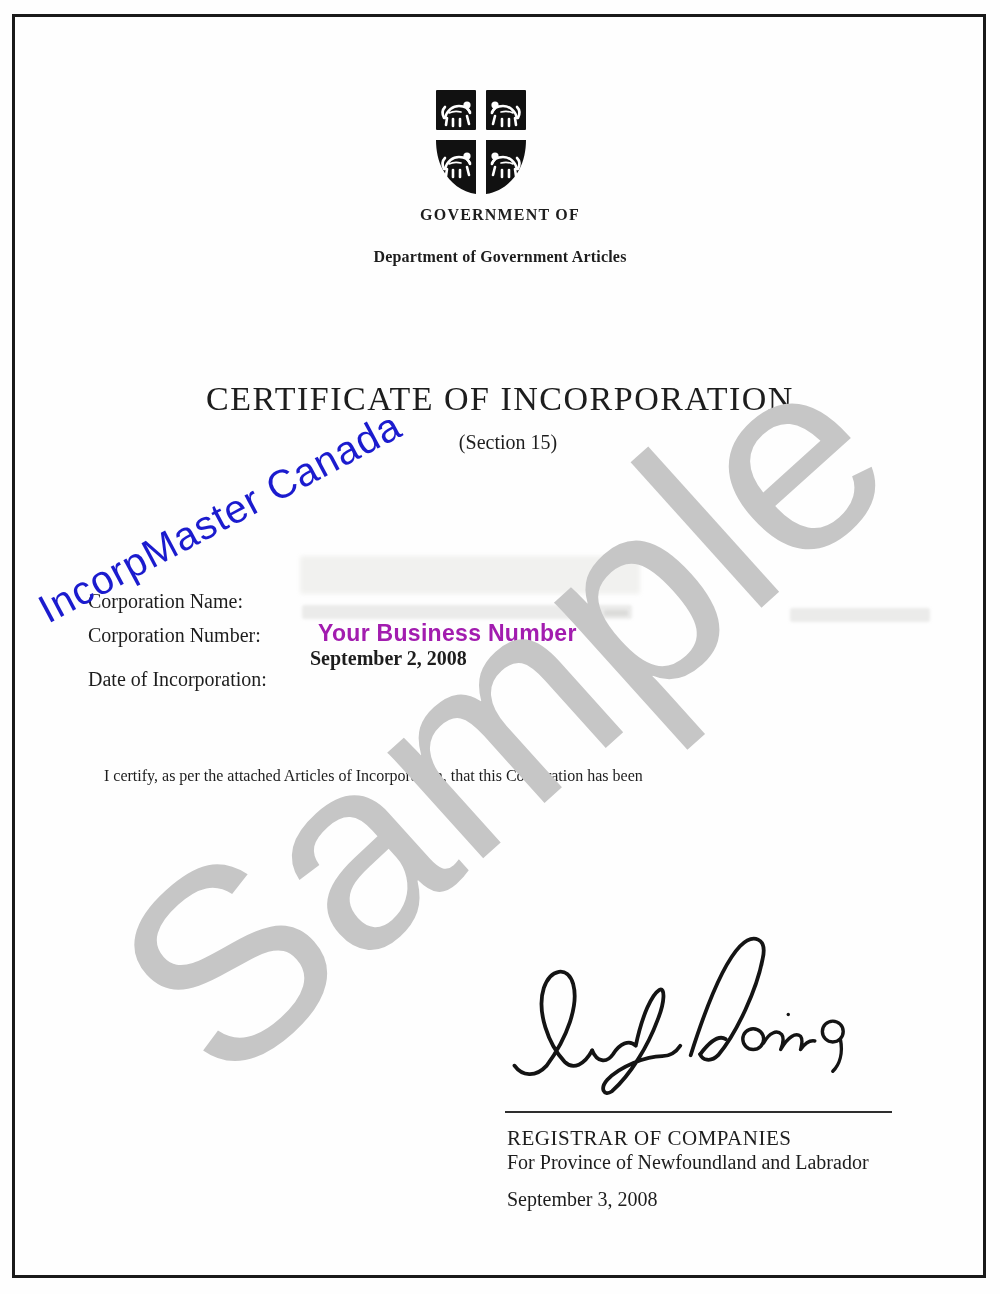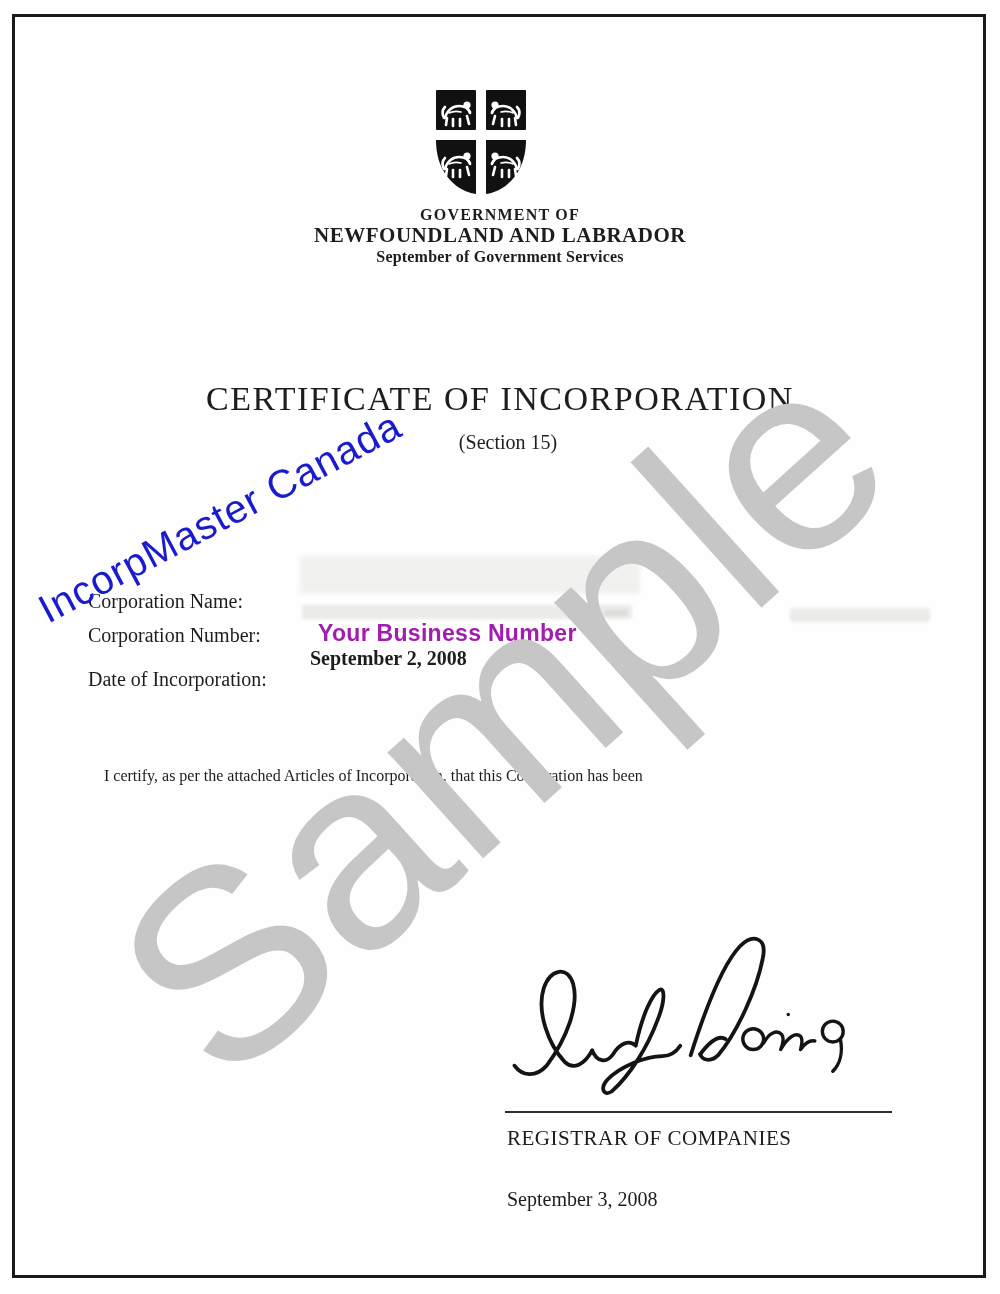--- a/index.html
+++ b/index.html
@@ -78,22 +78,21 @@
       <path d="M2,50 H42 V104 C28,102 16,93 9,80 C4,71 2,60 2,50 Z" fill="#111111"></path>
       <path d="M92,50 H52 V104 C66,102 78,93 85,80 C90,71 92,60 92,50 Z" fill="#111111"></path>
       <use href="#beast" transform="translate(3,1)"></use>
       <use href="#beast" transform="translate(91,1) scale(-1,1)"></use>
       <use href="#beast" transform="translate(3,52)"></use>
       <use href="#beast" transform="translate(91,52) scale(-1,1)"></use>
     </svg>
   </div>
 
   <div class="abs centered gov1 content">GOVERNMENT OF</div>
-  <div class="abs centered gov2 content">NEWFOUNDLAND AND LABRADOR</div>
-  <div class="abs centered gov3 content">September of Government Services</div>
+  <div class="abs centered gov3 content">Department of Government Articles</div>
 
   <div class="abs centered doc-title content">CERTIFICATE OF INCORPORATION</div>
   <div class="abs centered section-ref content">(Section 15)</div>
 
   <div class="abs smudge" style="left:300px;top:556px;width:340px;height:38px;"></div>
   <div class="abs smudge2" style="left:302px;top:605px;width:330px;height:14px;"></div>
   <div class="abs smudge2" style="left:790px;top:608px;width:140px;height:14px;"></div>
   <div class="abs smudge2" style="left:604px;top:610px;width:24px;height:6px;"></div>
 
   <div class="abs field-label lbl-name content">Corporation Name:</div>
@@ -113,18 +112,19 @@
       <circle cx="262" cy="124" r="11" stroke-width="3.6"></circle>
       <path d="M273,128 C279,117 287,114 292,119 C295,123 293,130 291,135 C299,121 307,117 312,121 C315,125 313,131 312,135 C317,128 322,125 327,126" stroke-width="3.6"></path>
       <circle cx="299" cy="98" r="1.8" fill="#141414" stroke="none"></circle>
       <circle cx="346" cy="116" r="11" stroke-width="3.6"></circle>
       <path d="M354,124 C357,139 353,151 346,158" stroke-width="3.6"></path>
     </svg>
   </div>
   <div class="abs sig-line content"></div>
 
   <div class="abs reg-title content">REGISTRAR OF COMPANIES</div>
+  <div class="abs reg-prov content">For Province of Newfoundland and Labrador</div>
   <div class="abs reg-date content">September 3, 2008</div>
 
   <div class="abs sample-watermark" style="color: rgb(198, 198, 198);">Sample</div>
   <div class="abs brand-watermark" style="color: rgb(27, 27, 206);">IncorpMaster Canada</div>
 
 </div>
 
 </body></html>

